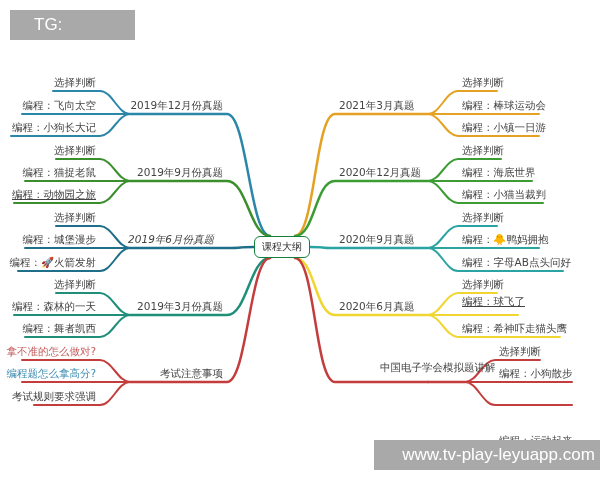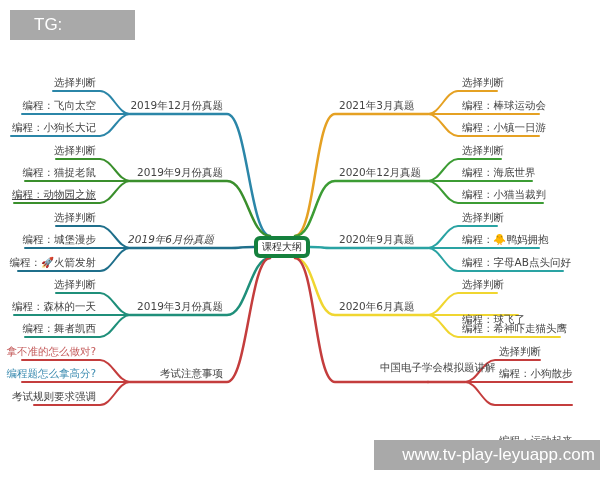--- a/index.html
+++ b/index.html
@@ -3,21 +3,21 @@
 <meta charset="utf-8">
 <style>
   html, body { margin: 0; padding: 0; background: #ffffff; }
   body { width: 600px; height: 480px; position: relative; overflow: hidden;
          font-family: "DejaVu Sans", "Liberation Sans", sans-serif; }
   #map { position: absolute; left: 0; top: 0; width: 600px; height: 480px; }
   .lbl { position: absolute; font-size: 10.5px; color: #444; white-space: nowrap; line-height: 14px; }
   .lbl.r { text-align: left; }
   .lbl.l { text-align: right; }
   .center-node { position: absolute; left: 254px; top: 236px; width: 56px; height: 22px;
-     border: 4px solid #15803d; border-radius: 6px; background: #fff; box-sizing: border-box;
+     border: 1px solid #15803d; border-radius: 6px; background: #fff; box-sizing: border-box;
      font-size: 10px; color: #333; display: flex; align-items: center; justify-content: center; }
   .badge { position: absolute; background: #a9a9a9; color: #fff; font-family: "Liberation Sans", sans-serif; }
   .badge.tg { left: 10px; top: 10px; width: 125px; height: 30px; font-size: 17px; line-height: 30px; padding-left: 24px; box-sizing: border-box; }
   .badge.url { left: 374px; top: 440px; width: 249px; height: 30px; font-size: 17px; line-height: 30px; text-align: center; }
 </style>
 </head>
 <body>
 
 <svg id="map" xmlns="http://www.w3.org/2000/svg" width="600" height="480">
     <path d="M270,236 C250,236 247,114 227,114 L130,114" stroke="#2b86a8" stroke-width="2.5" fill="none" stroke-linecap="round"></path>
@@ -94,21 +94,21 @@
     <div class="lbl r" style="color: rgb(68, 68, 68); top: 98px; left: 339px;">2021年3月真题</div>
     <div class="lbl r" style="color: rgb(68, 68, 68); top: 143px; left: 462px;">选择判断</div>
     <div class="lbl r" style="color: rgb(68, 68, 68); top: 165px; left: 462px;">编程：海底世界</div>
     <div class="lbl r" style="color: rgb(68, 68, 68); top: 187px; left: 462px;">编程：小猫当裁判</div>
     <div class="lbl r" style="color: rgb(68, 68, 68); top: 165px; left: 339px;">2020年12月真题</div>
     <div class="lbl r" style="color: rgb(68, 68, 68); top: 210px; left: 462px;">选择判断</div>
     <div class="lbl r" style="color: rgb(68, 68, 68); top: 232px; left: 462px;">编程：🐥鸭妈拥抱</div>
     <div class="lbl r" style="color: rgb(68, 68, 68); top: 255px; left: 462px;">编程：字母AB点头问好</div>
     <div class="lbl r" style="color: rgb(68, 68, 68); top: 232px; left: 339px;">2020年9月真题</div>
     <div class="lbl r" style="color: rgb(68, 68, 68); top: 277px; left: 462px;">选择判断</div>
-    <div class="lbl r" style="color: rgb(68, 68, 68); top: 312px; left: 462px;">编程：球飞了</div>
+    <div class="lbl r" style="color: rgb(68, 68, 68); top: 294px; left: 462px; text-decoration: underline;">编程：球飞了</div>
     <div class="lbl r" style="color: rgb(68, 68, 68); top: 321px; left: 462px;">编程：希神吓走猫头鹰</div>
     <div class="lbl r" style="color: rgb(68, 68, 68); top: 299px; left: 339px;">2020年6月真题</div>
     <div class="lbl r" style="color: rgb(68, 68, 68); top: 344px; left: 499px;">选择判断</div>
     <div class="lbl r" style="color: rgb(68, 68, 68); top: 366px; left: 499px;">编程：小狗散步</div>
     <div class="lbl r" style="color: rgb(68, 68, 68); top: 389px; left: 499px; margin-top: 44px;">编程：运动起来</div>
     <div class="lbl r" style="color: rgb(68, 68, 68); top: 360px; left: 339px; margin-left: 41px;">中国电子学会模拟题讲解</div>
   </div>
 <div class="badge url">www.tv-play-leyuapp.com</div>
 
 </body></html>

